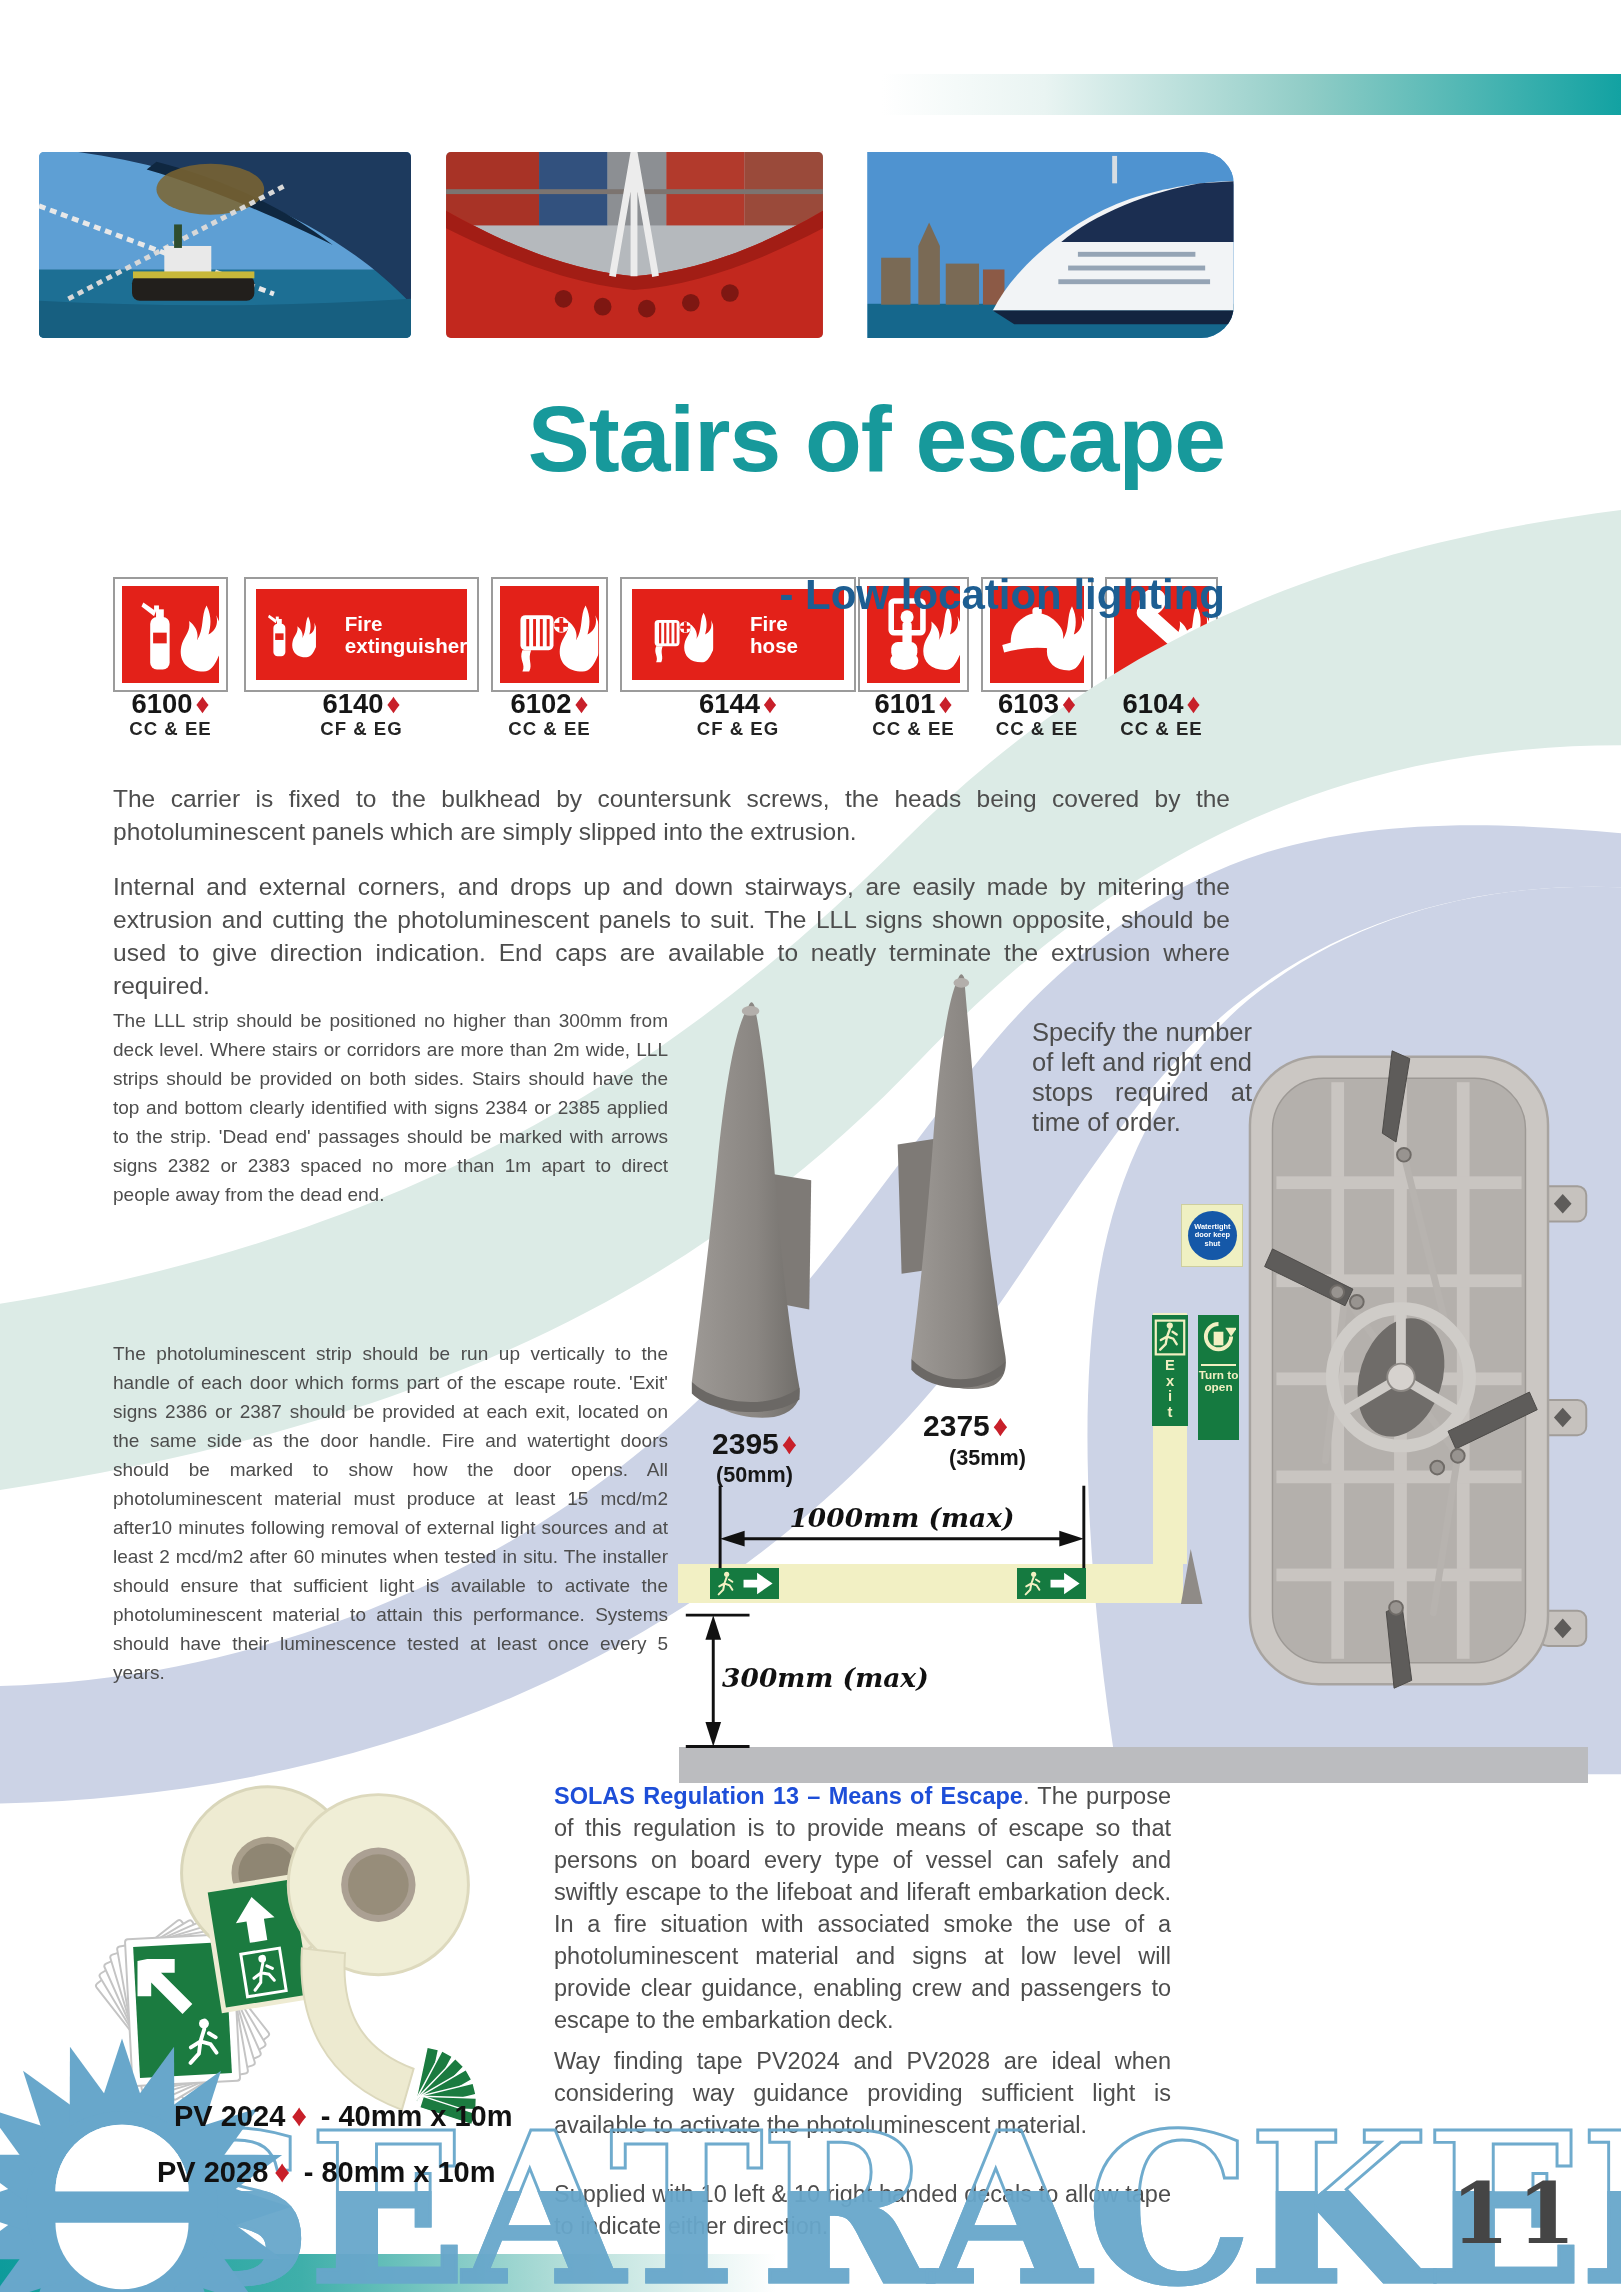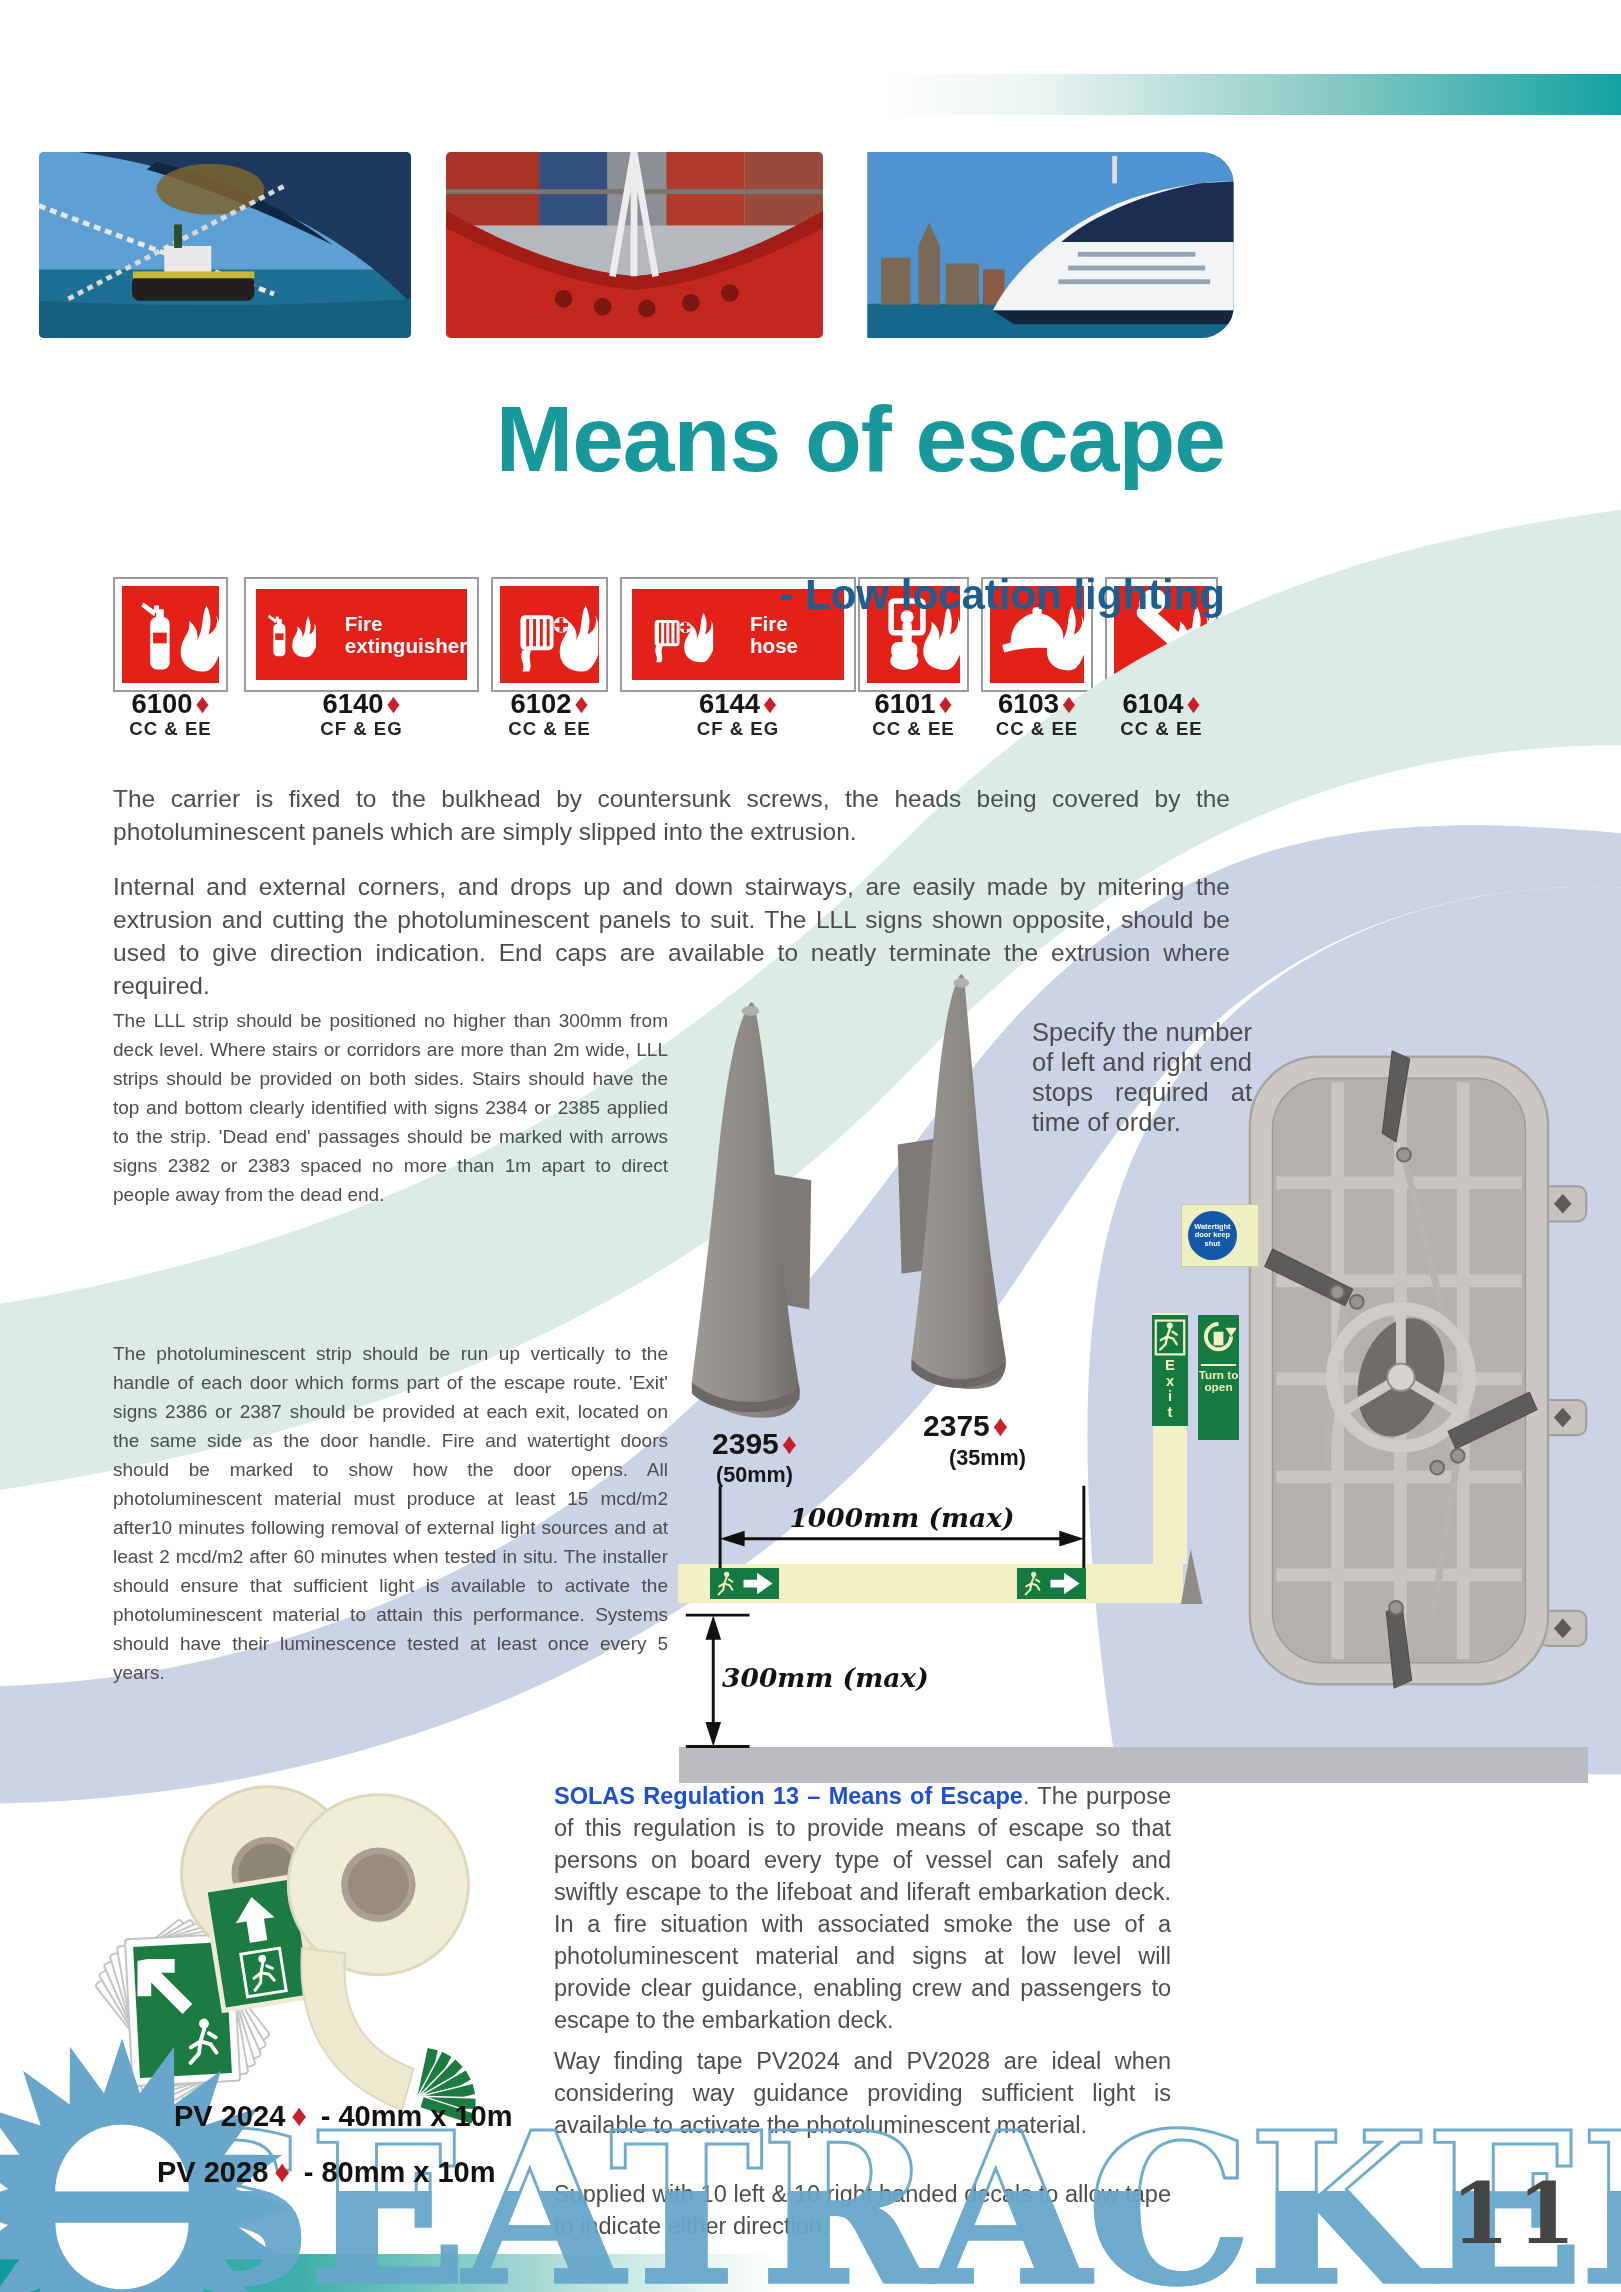--- a/index.html
+++ b/index.html
@@ -56,21 +56,21 @@
   #vstrip{left:1153px;top:1313px;width:34px;height:251px;}
   #hstrip{left:678px;top:1564px;width:505px;height:39px;}
   #floor{left:679px;top:1747px;width:909px;height:36px;background:#bbbcbf;}
   .gsign{background:#157a40;color:#f2f0c2;}
   .dirsign{top:1568px;width:69px;height:31px;}
   #dir1{left:710px;} #dir2{left:1017px;}
   #exitstrip{left:1152px;top:1315px;width:36px;height:111px;box-sizing:border-box;padding-top:2px;}
   #exitstrip .letters{white-space:pre-line;text-align:center;font-weight:bold;font-size:14.7px;line-height:15.7px;margin-top:1px;}
   #turnsign{left:1198px;top:1315px;width:41px;height:125px;box-sizing:border-box;}
   #turnsign .txt{white-space:normal;text-align:center;font-weight:bold;font-size:11.8px;line-height:12.7px;padding-top:2.9px;}
-  #wtsign{left:1181px;top:1204px;width:78px;height:63px;background:#eff0c2;border:1px solid #cdce9e;box-sizing:border-box;}
+  #wtsign{left:1181px;top:1204px;width:62px;height:63px;background:#eff0c2;border:1px solid #cdce9e;box-sizing:border-box;}
   #wtsign .disc{position:absolute;left:5.9px;top:5.9px;width:49px;height:49px;border-radius:50%;background:#1558a8;color:#fff;
     font-weight:bold;font-size:7.4px;line-height:8.3px;text-align:center;display:flex;align-items:center;justify-content:center;padding:2px;box-sizing:border-box;}
   #exitbig{left:1331px;top:973px;width:149px;height:57px;background:#0e6f3a;
     box-shadow:inset 0 0 0 2.9px #0e6f3a, inset 0 0 0 5.9px #f2f0c2;border:1px solid #8fa08f;
     display:flex;align-items:center;justify-content:center;gap:5.9px;}
   #exitbig .word{color:#f2f0c2;font-weight:bold;font-size:41px;line-height:1;}
   
   .pv-line{font-weight:bold;font-size:29px;color:#111;white-space:nowrap;}
   #pv1{left:174px;top:2098px;} #pv2{left:157px;top:2154px;}
   .pv-line .dia{font-size:31px;margin:0 13.7px 0 5.9px;}
@@ -215,21 +215,21 @@
       <path d="M128,162 L374,162 L374,176 L150,176 Z" fill="#13243f"></path>
       <g fill="#95a4b5">
         <rect x="215" y="102" width="120" height="5"></rect>
           <rect x="205" y="116" width="140" height="5"></rect>
         <rect x="195" y="130" width="155" height="5"></rect>
       </g>
       <rect x="250" y="4" width="5" height="28" fill="#d7dde2"></rect>
     </svg>
   </div>
 
-  <div class="abs txt-layer" id="title">Means of escape</div>
+  <div class="abs txt-layer" id="title">Stairs of escape</div>
   <div class="abs txt-layer" id="subtitle">- Low location lighting</div>
 
   <div class="abs sign-box c1">
     <div class="red-face">
       <svg class="picto" viewBox="0 0 100 100">
           <use href="#sym-ext"></use>
           <use href="#sym-flame"></use>
         </svg>
     </div>
   </div>

